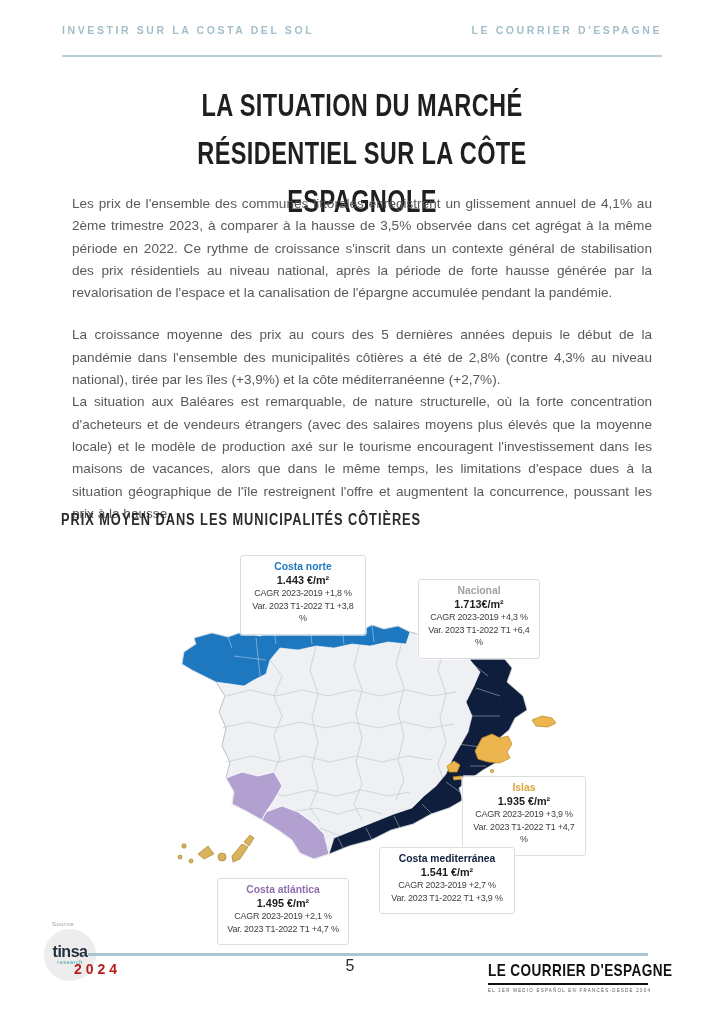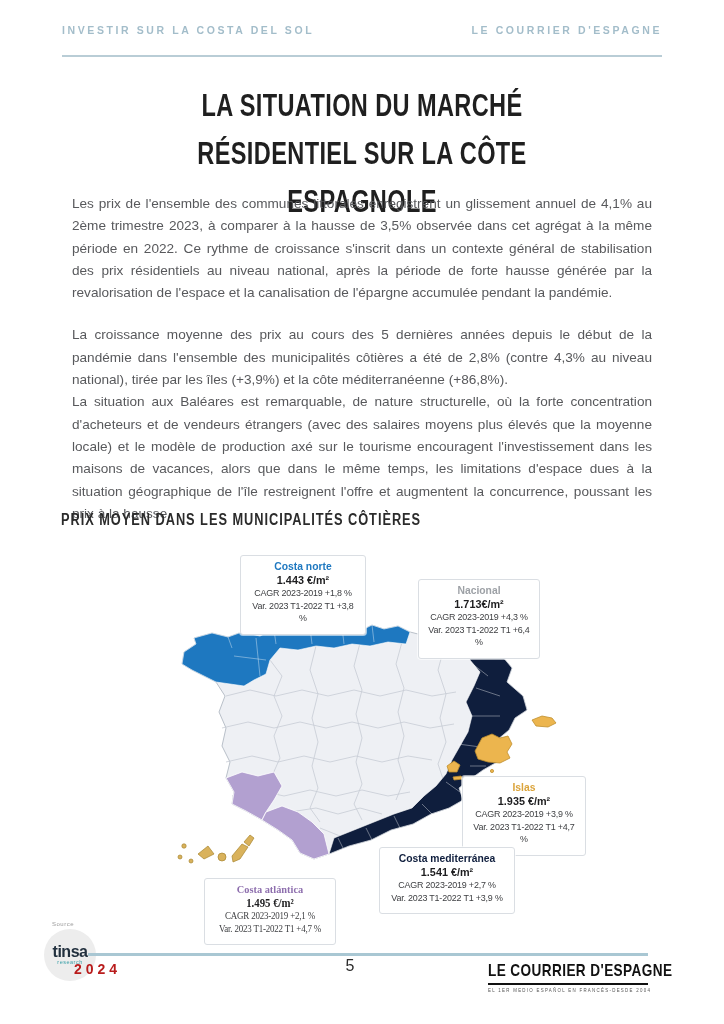--- a/index.html
+++ b/index.html
@@ -33,21 +33,21 @@
   .callout{position:absolute;background:#fff;border:1px solid #dadee3;border-radius:3px;
            padding:4px 4px 9px;text-align:center;box-shadow:0 0 0 1px rgba(255,255,255,.6);}
   .callout .in{transform:scaleX(.94);transform-origin:50% 50%;}
   .callout .t{display:block;font-size:11px;font-weight:bold;line-height:13px;}
   .callout .p{display:block;font-size:11.5px;font-weight:bold;color:#1d1d1f;line-height:14px;}
   .callout .s{display:block;font-size:9.5px;color:#3f4043;line-height:12.5px;letter-spacing:-0.2px;}
   .co-norte{left:168px;top:5px;width:116px;}   .co-norte .t{color:#1e78c0;}
   .co-nacional{left:346px;top:29px;width:112px;} .co-nacional .t{color:#9da1a6;}
   .co-islas{left:390px;top:226px;width:114px;text-align:center;}  .co-islas .t{color:#dba43c;}
   .co-medit{left:307px;top:297px;width:126px;}  .co-medit .t{color:#0f1e3d;}
-  .co-atl{left:132px;top:328px;width:122px;font-family:Liberation Serif, serif;}    .co-atl .t{color:#8e6fae;}
+  .co-atl{left:145px;top:328px;width:122px;}    .co-atl .t{color:#8e6fae;}
 
   
   .src-wrap{position:absolute;left:44px;top:921px;width:54px;text-align:center;}
   .src-lbl{display:block;font-size:6px;color:#9a9a9a;letter-spacing:.5px;margin-bottom:2px;text-align:left;padding-left:8px;}
   .tinsa{width:52px;height:52px;border-radius:50%;background:#ededed;display:flex;flex-direction:column;
          align-items:center;justify-content:center;}
   .tinsa .a{font-size:16px;font-weight:bold;color:#22303e;line-height:14px;letter-spacing:-.5px;}
   .tinsa .b{font-size:5.5px;color:#3aa0a8;letter-spacing:.5px;}
   .ftr-rule{position:absolute;left:88px;top:953px;width:560px;height:2.5px;background:#a9c7d3;}
   .ftr-year{position:absolute;left:74px;top:961px;font-size:14px;font-weight:bold;letter-spacing:4px;color:#b91c1c;}
@@ -69,21 +69,21 @@
   </div>
   <div class="hdr-rule"></div>
 
   <h1 class="title" style="margin:8px;">
     <span class="ln">LA SITUATION DU MARCHÉ RÉSIDENTIEL SUR LA CÔTE</span>
     <span class="ln">ESPAGNOLE</span>
   </h1>
 
   <div class="bodytext">
     <p class="gap">Les prix de l'ensemble des communes littorales enregistrent un glissement annuel de 4,1% au 2ème trimestre 2023, à comparer à la hausse de 3,5% observée dans cet agrégat à la même période en 2022. Ce rythme de croissance s'inscrit dans un contexte général de stabilisation des prix résidentiels au niveau national, après la période de forte hausse générée par la revalorisation de l'espace et la canalisation de l'épargne accumulée pendant la pandémie.</p>
-    <p>La croissance moyenne des prix au cours des 5 dernières années depuis le début de la pandémie dans l'ensemble des municipalités côtières a été de 2,8% (contre 4,3% au niveau national), tirée par les îles (+3,9%) et la côte méditerranéenne (+86,8%).</p>
+    <p>La croissance moyenne des prix au cours des 5 dernières années depuis le début de la pandémie dans l'ensemble des municipalités côtières a été de 2,8% (contre 4,3% au niveau national), tirée par les îles (+3,9%) et la côte méditerranéenne (+2,7%).</p>
     <p>La situation aux Baléares est remarquable, de nature structurelle, où la forte concentration d'acheteurs et de vendeurs étrangers (avec des salaires moyens plus élevés que la moyenne locale) et le modèle de production axé sur le tourisme encouragent l'investissement dans les maisons de vacances, alors que dans le même temps, les limitations d'espace dues à la situation géographique de l'île restreignent l'offre et augmentent la concurrence, poussant les prix à la hausse.</p>
   </div>
 
   <div class="sec">
     <span>PRIX MOYEN DANS LES MUNICIPALITÉS CÔTIÈRES</span>
   </div>
 
   <div class="figure">
 
     <svg class="mapsvg" width="390" height="252" viewBox="0 0 390 252">

